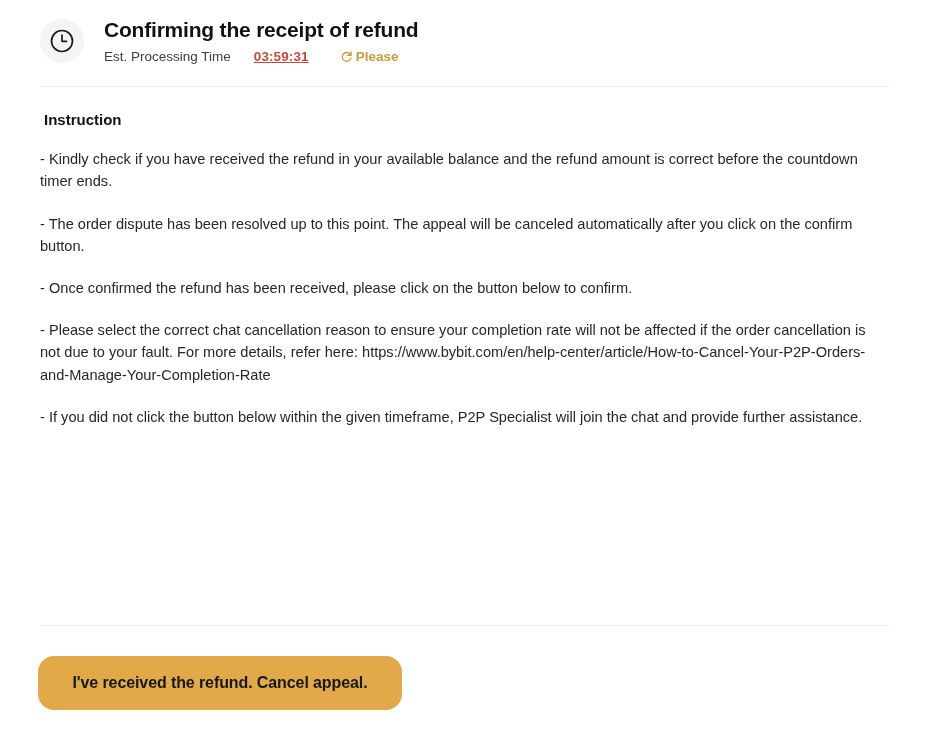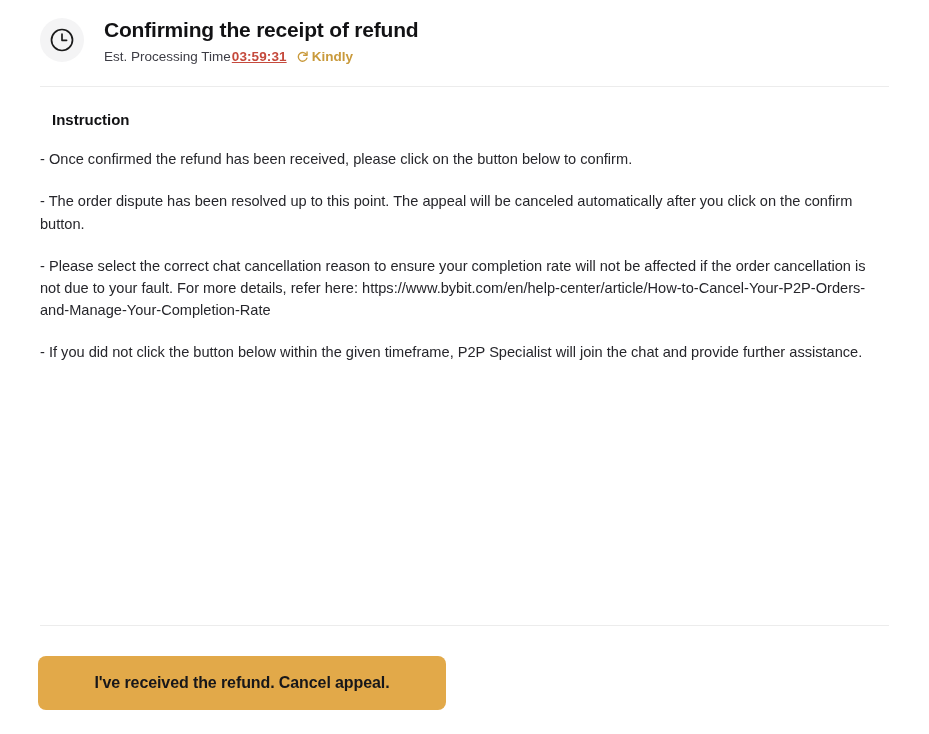--- a/index.html
+++ b/index.html
@@ -18,21 +18,21 @@
   .page {
     width: 929px;
     height: 734px;
     box-sizing: border-box;
     position: relative;
   }
 
   
   .header {
     display: flex;
-    align-items: flex-start;
+    align-items: center;
     padding: 14px 20px 0 40px;
   }
   .clock-badge {
     width: 44px;
     height: 44px;
     border-radius: 50%;
     background: #f4f4f5;
     display: flex;
     align-items: center;
     justify-content: center;
@@ -51,21 +51,21 @@
     letter-spacing: -0.2px;
     color: #121214;
     line-height: 1.3;
   }
   .subline {
     margin-top: 6px;
     font-size: 13.5px;
     color: #3d3d45;
     display: flex;
     align-items: center;
-    gap: 1px;
+    gap: 23px;
     flex-wrap: wrap;
   }
   .timer {
     color: #c5493c;
     font-weight: bold;
     letter-spacing: 0.1px;
     text-decoration: underline;
   }
   .refresh {
     display: inline-flex;
@@ -86,21 +86,21 @@
   }
 
   
   .content {
     padding: 24px 40px 0 40px;
   }
   .section-heading {
     font-size: 15px;
     font-weight: bold;
     color: #121214;
-    margin: 0 0 20px 12px;
+    margin: 0 0 20px 4px;
   }
   .para {
     font-size: 14.6px;
     line-height: 1.52;
     color: #26262b;
     margin: 0 0 20px 0;
     max-width: 862px;
   }
   .para:last-child { margin-bottom: 8px; }
 
@@ -110,26 +110,26 @@
     left: 40px;
     right: 40px;
     top: 625px;
     height: 1px;
     background: #ececec;
   }
   .cta {
     position: absolute;
     left: 38px;
     top: 656px;
-    width: 408px;
+    width: 364px;
     height: 54px;
     background: #e2a949;
     color: #17171a;
     border: none;
-    border-radius: 8px;
+    border-radius: 16px;
     font-family: "Liberation Sans", sans-serif;
     font-size: 16px;
     font-weight: bold;
     letter-spacing: -0.1px;
     cursor: pointer;
   }
 </style>
 </head>
 <body>
 
@@ -145,32 +145,33 @@
     <div class="header-text">
       <div class="title">Confirming the receipt of refund</div>
       <div class="subline">
         <span>Est. Processing Time</span>
         <span class="timer">03:59:31</span>
         <span class="refresh">
           <svg width="13" height="13" viewBox="0 0 16 16" aria-hidden="true">
             <path d="M13.2 6.3A5.4 5.4 0 1 0 13.4 10" fill="none" stroke="#c99a3c" stroke-width="1.7" stroke-linecap="round"></path>
             <path d="M13.6 2.3 V6.5 H9.4" fill="none" stroke="#c99a3c" stroke-width="1.7" stroke-linecap="round" stroke-linejoin="round"></path>
           </svg>
-          <span>Kindly</span>
+          <span>Please</span>
         </span>
       </div>
     </div>
   </div>
 
   <div class="divider"></div>
 
   <div class="content">
     <div class="section-heading">Instruction</div>
+    <p class="para">- Kindly check if you have received the refund in your available balance and the refund amount is correct before the countdown timer ends.</p>
+    <p class="para">- The order dispute has been resolved up to this point. The appeal will be canceled automatically after you click on the confirm button.</p>
     <p class="para">- Once confirmed the refund has been received, please click on the button below to confirm.</p>
-    <p class="para">- The order dispute has been resolved up to this point. The appeal will be canceled automatically after you click on the confirm button.</p>
     <p class="para">- Please select the correct chat cancellation reason to ensure your completion rate will not be affected if the order cancellation is not due to your fault. For more details, refer here: https://www.bybit.com/en/help-center/article/How-to-Cancel-Your-P2P-Orders-and-Manage-Your-Completion-Rate</p>
     <p class="para">- If you did not click the button below within the given timeframe, P2P Specialist will join the chat and provide further assistance.</p>
   </div>
 
   <div class="footer-divider"></div>
 
   <button class="cta">I've received the refund. Cancel appeal.</button>
 
 </div>
 

